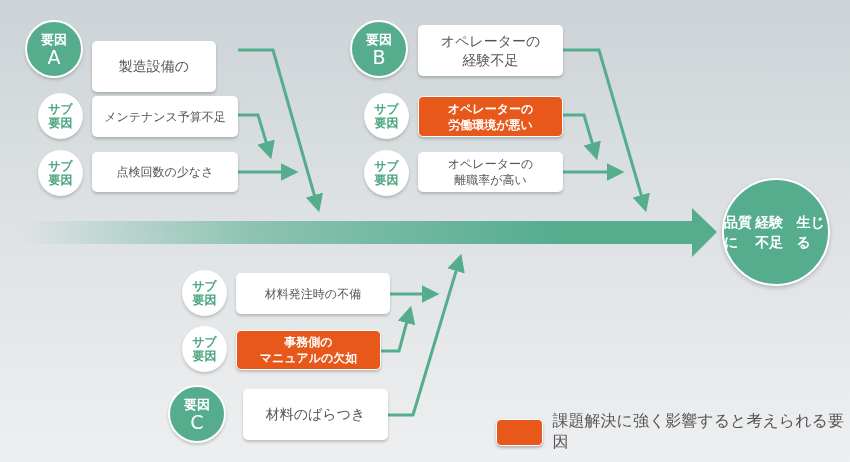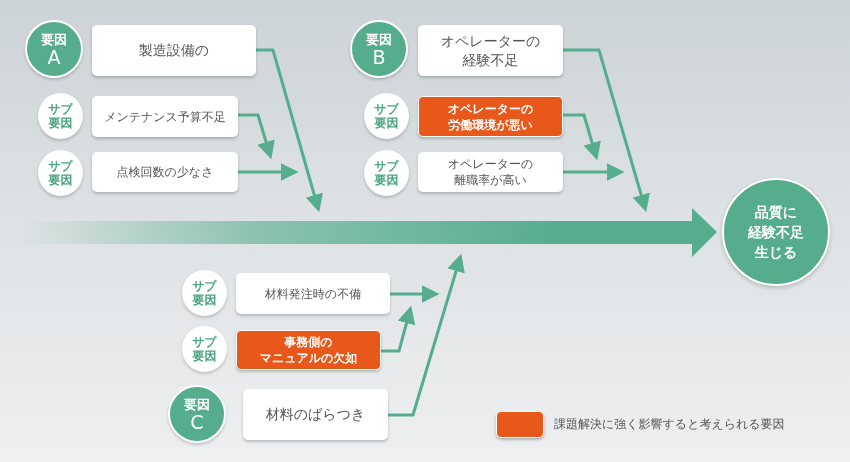--- a/index.html
+++ b/index.html
@@ -30,30 +30,30 @@
     display: flex; flex-direction: column; align-items: center; justify-content: center;
     color: #555; box-sizing: border-box; text-align: center;
   }
   .box.big span { font-size: 14px; line-height: 19px; }
   .box.small span { font-size: 12px; line-height: 16px; }
   .box.hl { background: #e8581a; color: #fff; border: 1px solid #fff; font-weight: bold; }
   .result {
     position: absolute; left: 722px; top: 178px; width: 108px; height: 108px;
     border-radius: 50%; background: #55ad8e; border: 2px solid #fff; box-sizing: border-box;
     box-shadow: 0 2px 4px rgba(0,0,0,0.2);
-    display: flex; flex-direction: column; align-items: center; justify-content: center;
+    display: flex; flex-direction: row; align-items: center; justify-content: center;
     color: #fff; font-weight: bold;
   }
   .result span { font-size: 14px; line-height: 20px; }
   .legend { position: absolute; left: 496px; top: 411px; display: flex; align-items: center; }
   .legend .swatch {
     width: 46px; height: 25px; background: #e8581a; border: 1px solid #fff; border-radius: 5px;
     box-shadow: 0 2px 3px rgba(0,0,0,0.25);
   }
-  .legend .label { margin-left: 10px; font-size: 12px; color: #555; }
+  .legend .label { margin-left: 10px; font-size: 16px; color: #555; }
 </style>
 </head>
 <body>
 
 <svg class="lines" viewBox="0 0 850 462">
   <defs>
     <linearGradient id="spineGrad" x1="0" y1="0" x2="1" y2="0">
       <stop offset="0" stop-color="#55ad8e" stop-opacity="0"></stop>
       <stop offset="0.35" stop-color="#55ad8e" stop-opacity="0.6"></stop>
       <stop offset="0.8" stop-color="#55ad8e" stop-opacity="1"></stop>
@@ -77,21 +77,21 @@
     <polyline points="381,415 413,415 460,258" marker-end="url(#ah)"></polyline>
     <polyline points="381,294 435,294" marker-end="url(#ah)"></polyline>
     <polyline points="381,351 399,351 410,310" marker-end="url(#ah)"></polyline>
   </g>
 </svg>
 
 <div class="circle main" style="left:25px;top:20px;">
   <span class="t1">要因</span>
   <span class="t2">A</span>
 </div>
-<div class="box big" style="left:92px;top:25px;width:164px;height:51px;justify-content:center;">
+<div class="box big" style="left:92px;top:41px;width:124px;height:51px;justify-content:center;">
   <span>製造設備の</span>
 </div>
 <div class="circle sub" style="left:38px;top:93px;">
   <span>サブ</span>
   <span>要因</span>
 </div>
 <div class="box small" style="left:92px;top:96px;width:146px;height:41px;">
   <span>メンテナンス予算不足</span>
 </div>
 <div class="circle sub" style="left:38px;top:150px;">

